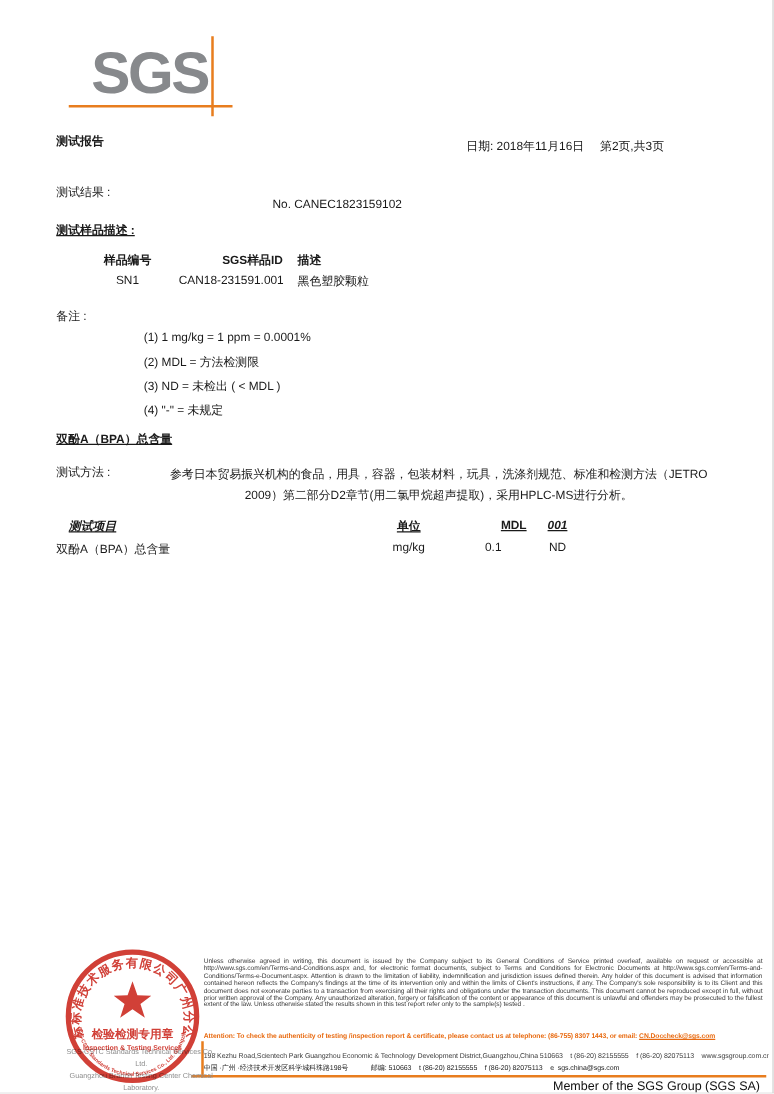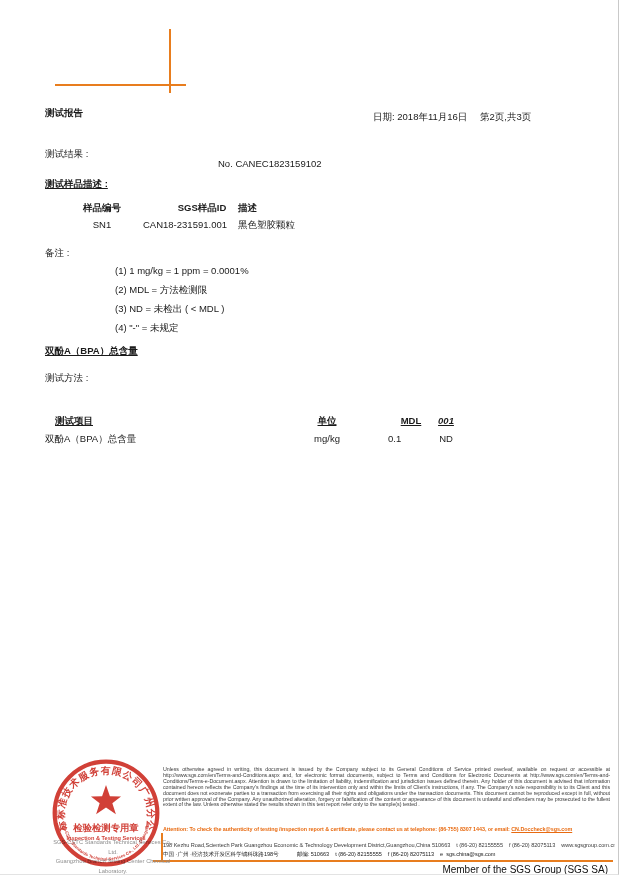--- a/index.html
+++ b/index.html
@@ -50,21 +50,21 @@
   .note-line   { position: absolute; left: 115px; }
 
   .bpa-heading {
     position: absolute; left: 45px; top: 345px;
     font-size: 9.5px; font-weight: bold; text-decoration: underline; color: #1a1a1a;
   }
   .method-label { position: absolute; left: 45px;  top: 372px; }
   .method-text  { position: absolute; left: 120px; top: 371px; width: 462px; line-height: 17px; }
 
   .rt-head { font-weight: bold; text-decoration: underline; }
-  .rt-item-h { position: absolute; left: 55px;  top: 415px; }
+  .rt-item-h { position: absolute; left: 55px;  top: 415px; font-style: italic; }
   .rt-unit-h { position: absolute; left: 300px; top: 415px; width: 54px; text-align: center; }
   .rt-mdl-h  { position: absolute; left: 388px; top: 415px; width: 46px; text-align: center; }
   .rt-001-h  { position: absolute; left: 424px; top: 415px; width: 44px; text-align: center; font-style: italic; }
   .rt-item-v { position: absolute; left: 45px;  top: 433px; }
   .rt-unit-v { position: absolute; left: 300px; top: 433px; width: 54px; text-align: center; }
   .rt-mdl-v  { position: absolute; left: 388px; top: 433px; width: 46px; text-align: left; }
   .rt-001-v  { position: absolute; left: 424px; top: 433px; width: 44px; text-align: center; }
 
   
   .disclaimer {
@@ -97,20 +97,21 @@
   .stamp {
     position: absolute; left: 50px; top: 757px; width: 112px; height: 112px;
     z-index: 2; mix-blend-mode: multiply; opacity: 0.92;
   }
 </style>
 </head>
 <body>
 
 <div class="page">
 
+  <div class="logo-text">SGS</div>
   <div class="logo-vline"></div>
   <div class="logo-hline"></div>
 
   <div class="doc-title txt">测试报告</div>
   <div class="report-no txt">No. CANEC1823159102</div>
   <div class="date-label txt">日期: 2018年11月16日</div>
   <div class="page-info txt">第2页,共3页</div>
 
   <div class="results-label txt">测试结果 :</div>
   <div class="sample-desc-label txt">测试样品描述 :</div>
@@ -123,20 +124,21 @@
   <div class="st-v3 txt">黑色塑胶颗粒</div>
 
   <div class="notes-label txt">备注 :</div>
   <div class="note-line txt" style="top:265px;">(1) 1 mg/kg = 1 ppm = 0.0001%</div>
   <div class="note-line txt" style="top:284px;">(2) MDL = 方法检测限</div>
   <div class="note-line txt" style="top:303px;">(3) ND = 未检出 ( &lt; MDL )</div>
   <div class="note-line txt" style="top:322px;">(4) "-" = 未规定</div>
 
   <div class="bpa-heading">双酚A（BPA）总含量</div>
   <div class="method-label txt">测试方法 :</div>
+  <div class="method-text txt">参考日本贸易振兴机构的食品，用具，容器，包装材料，玩具，洗涤剂规范、标准和检测方法（JETRO 2009）第二部分D2章节(用二氯甲烷超声提取)，采用HPLC-MS进行分析。</div>
 
   <div class="rt-item-h rt-head txt">测试项目</div>
   <div class="rt-unit-h txt"><span class="rt-head">单位</span></div>
   <div class="rt-mdl-h txt"><span class="rt-head">MDL</span></div>
   <div class="rt-001-h txt"><span class="rt-head">001</span></div>
   <div class="rt-item-v txt">双酚A（BPA）总含量</div>
   <div class="rt-unit-v txt">mg/kg</div>
   <div class="rt-mdl-v txt">0.1</div>
   <div class="rt-001-v txt">ND</div>
 

